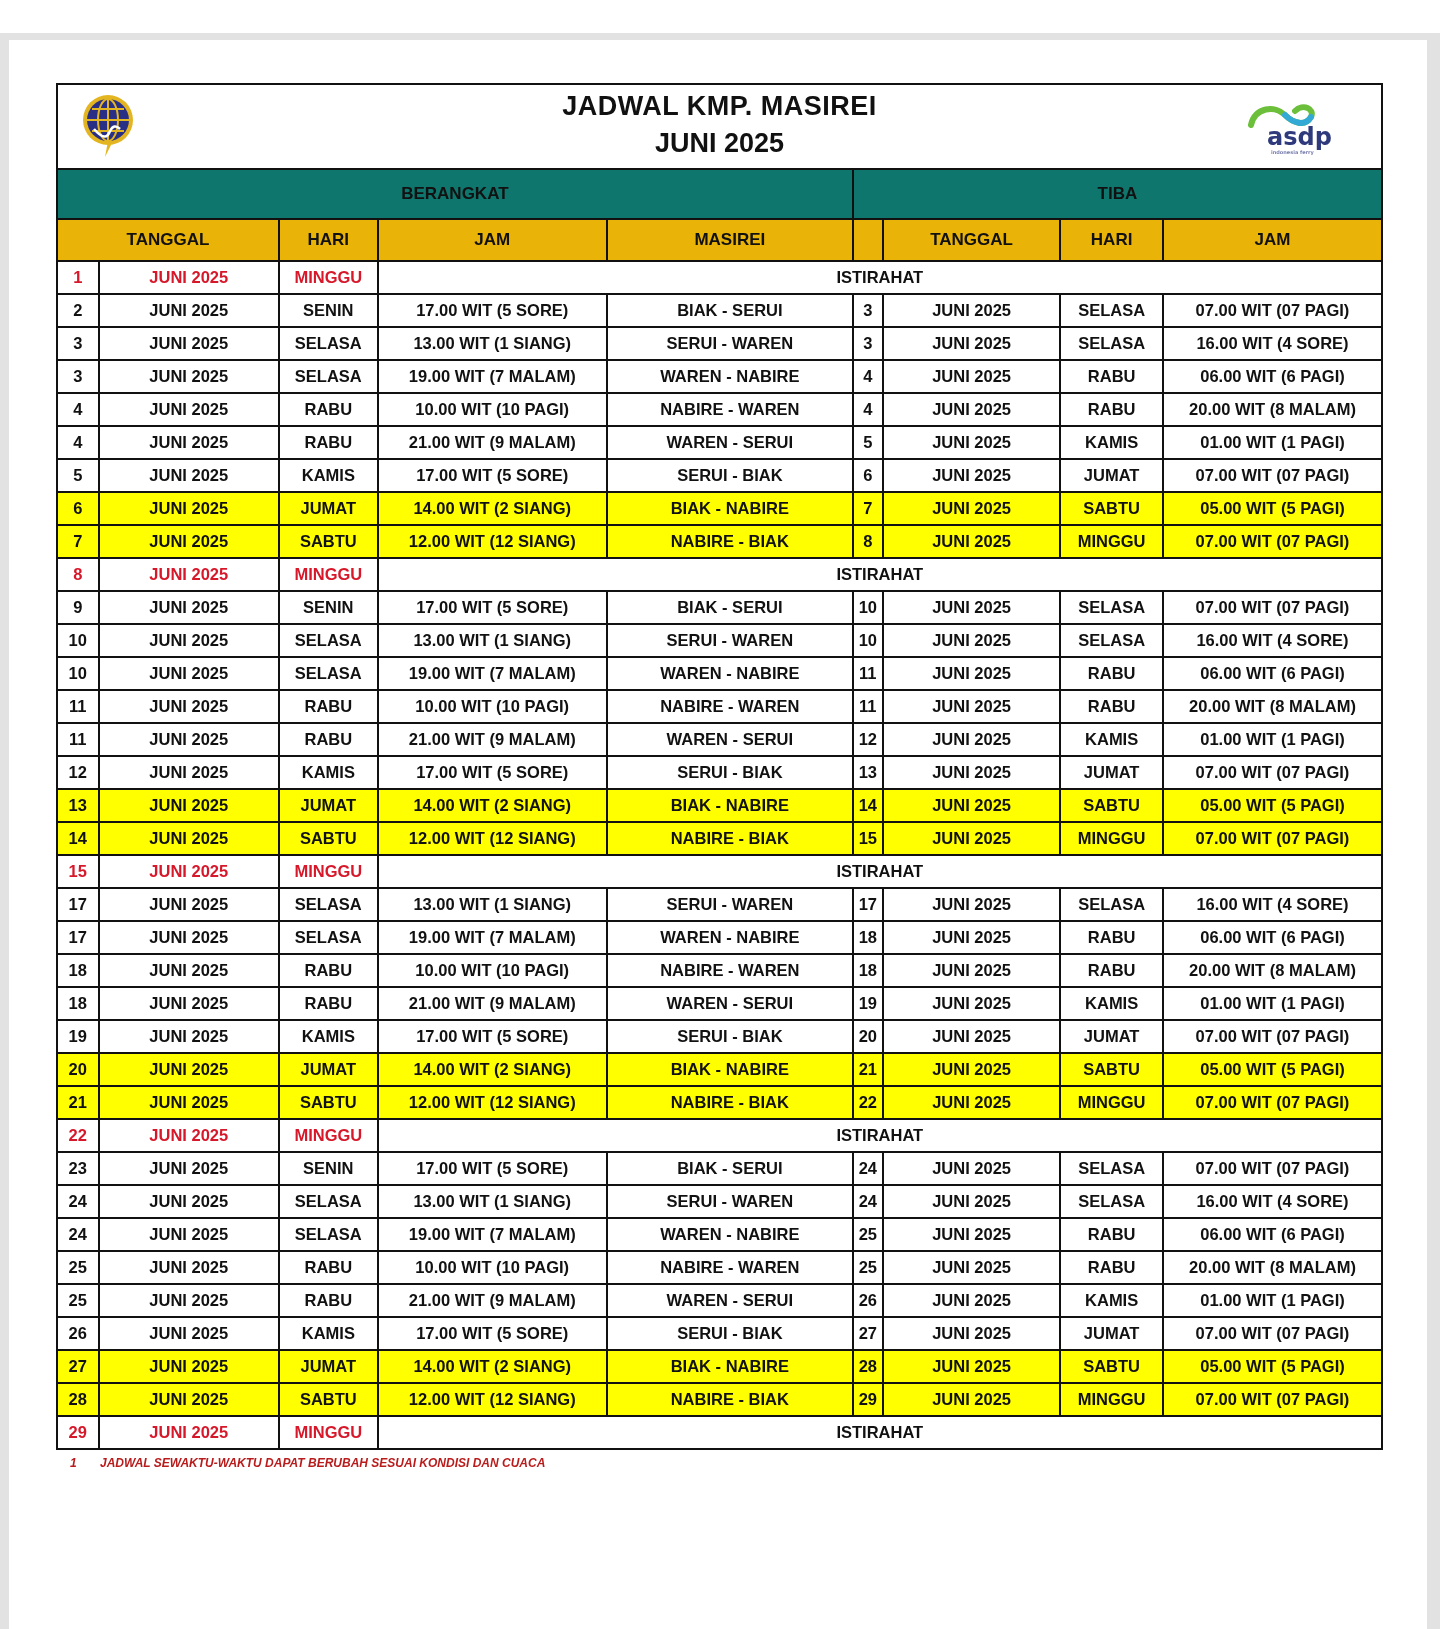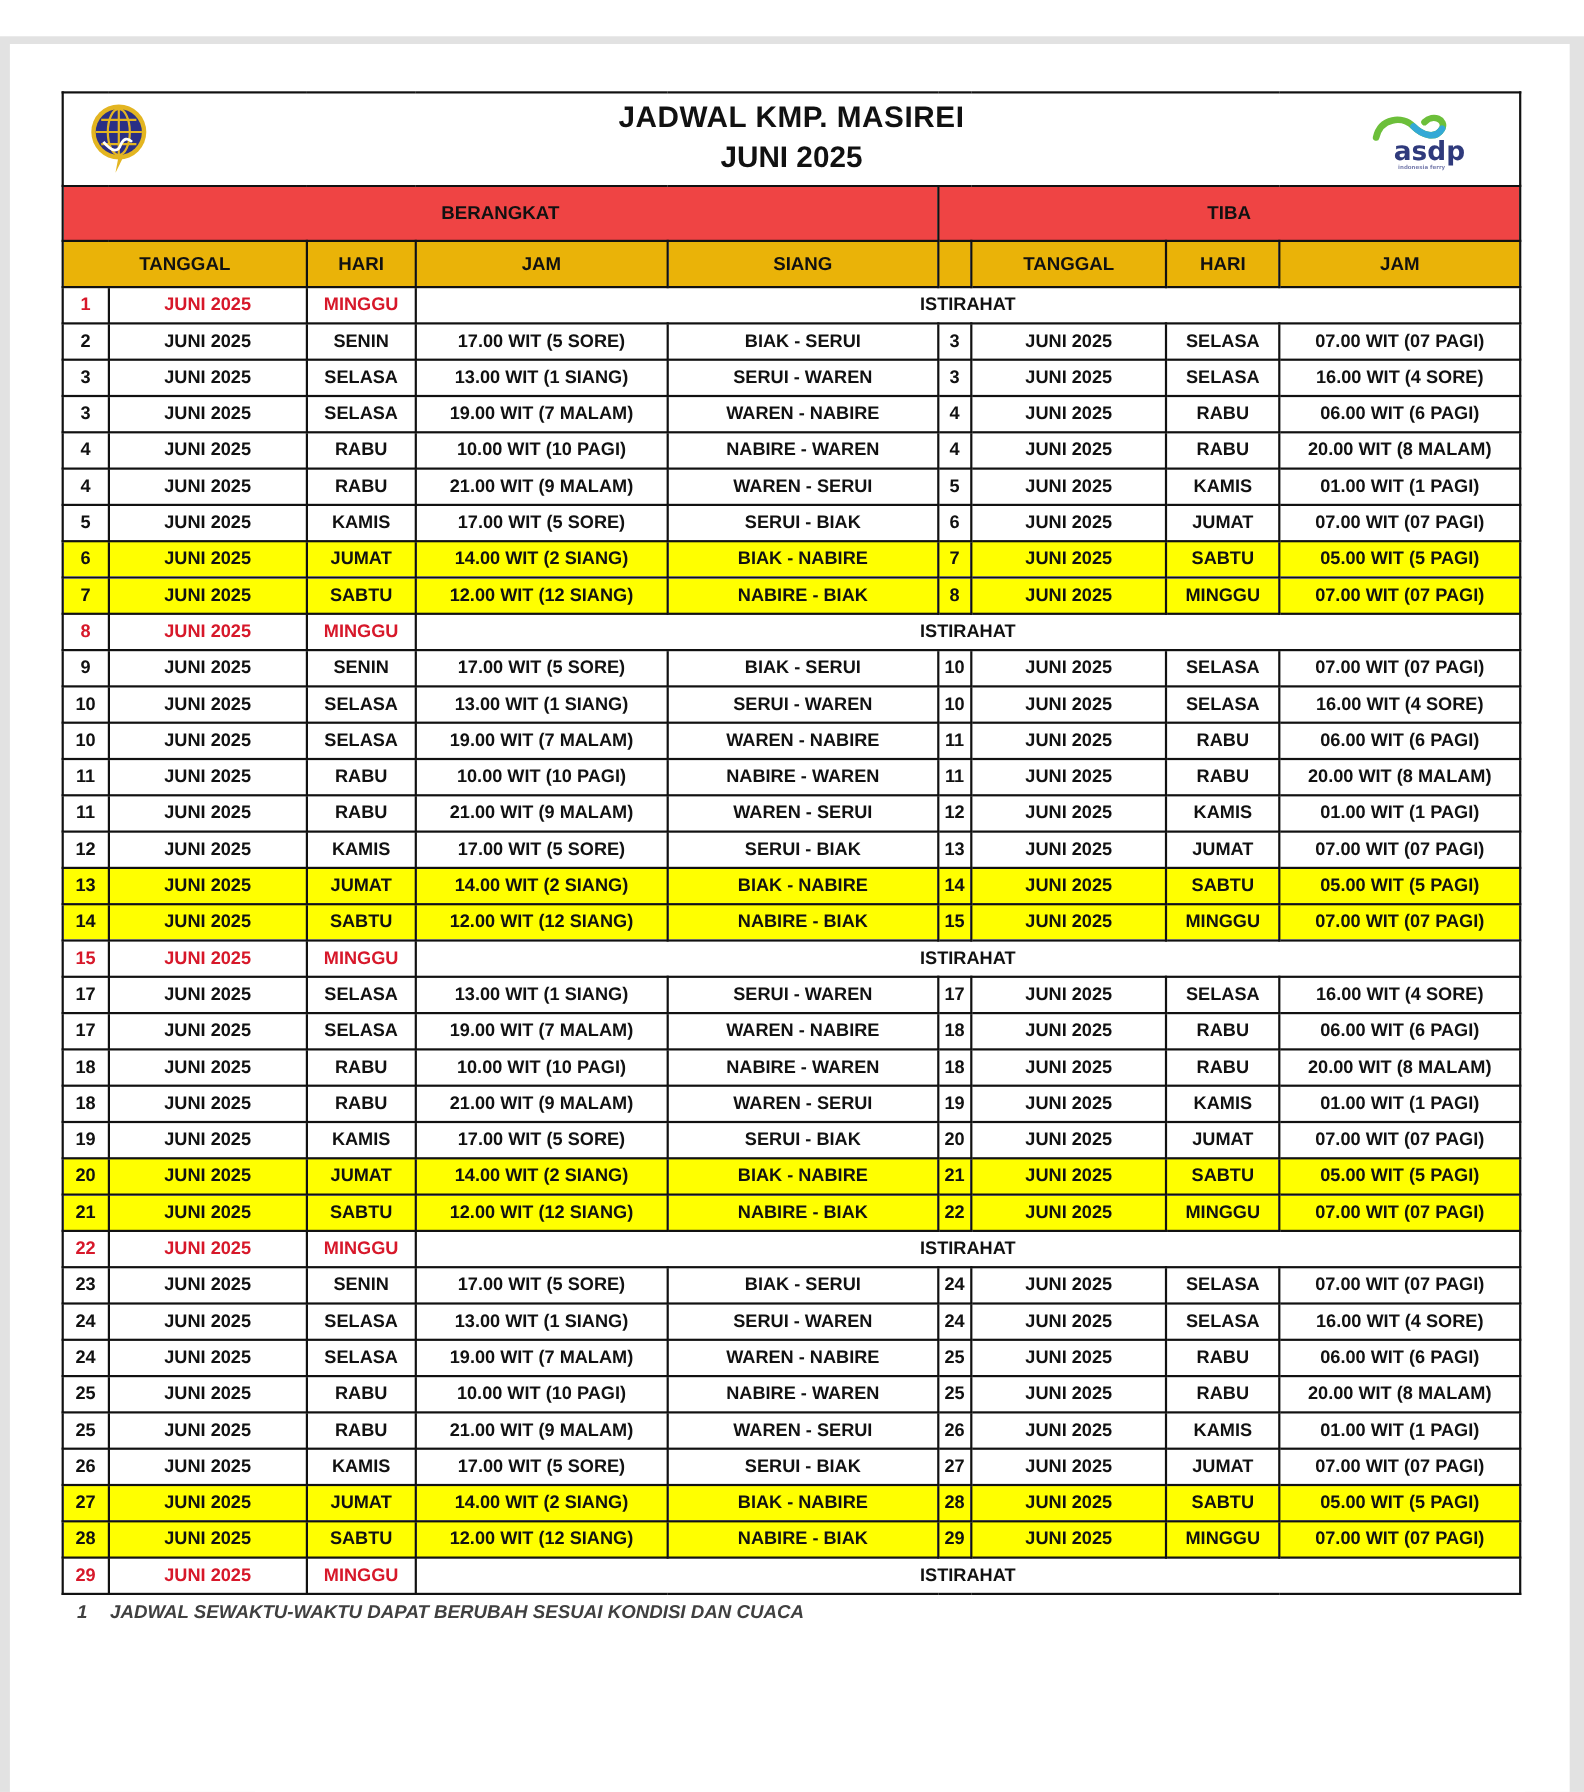--- a/index.html
+++ b/index.html
@@ -5,30 +5,30 @@
   html, body { margin:0; padding:0; background:#ffffff; }
   body { width:1440px; height:1629px; position:relative; overflow:hidden; font-family:"Liberation Sans", sans-serif; }
   .sheet-shadow { position:absolute; left:0; top:33px; width:1440px; height:1596px; background:#e2e2e2; }
   .sheet { position:absolute; left:9px; top:40px; width:1418px; height:1589px; background:#ffffff; }
   .doc { position:absolute; left:56px; top:83px; width:1327px; }
   table.sched { border-collapse:collapse; width:1327px; table-layout:fixed; }
   table.sched td, table.sched th { border:2px solid #111; text-align:center; padding:0; font-weight:bold; color:#111; font-size:17px; white-space:nowrap; overflow:hidden; }
   .title-row td { height:83px; position:relative; background:#fff; }
   .title-line1 { font-size:27px; font-family:"Liberation Sans", sans-serif; font-weight:bold; letter-spacing:0.5px; }
   .title-line2 { font-size:27px; font-weight:bold; margin-top:6px; }
-  .group-row th { background:#ef4444; height:48px; font-size:21px; }
+  .group-row th { background:#0f766e; height:48px; font-size:21px; }
   .col-row th { background:#eab308; height:40px; font-size:17px; }
   tr.data td { height:31px; font-size:16.5px; }
   tr.hl td { background:#ffff00; }
   tr.rest td.red { color:#d7182a; }
   td.istirahat { color:#d7182a; text-align:center; }
   .logo-left { position:absolute; left:22px; top:8px; width:58px; height:66px; }
   .logo-right { position:absolute; right:36px; top:12px; width:100px; height:60px; }
   .title-center { position:absolute; left:0; right:0; top:6px; }
-  .footnote { margin-top:6px; font-style:italic; font-weight:bold; font-size:17px; color:#404040; padding-left:14px; }
+  .footnote { margin-top:6px; font-style:italic; font-weight:bold; font-size:12px; color:#b91c1c; padding-left:14px; }
   .footnote span.num { display:inline-block; width:30px; }
 </style>
 </head>
 <body>
 
 <div class="sheet-shadow"></div>
 <div class="sheet"></div>
 
 <div class="doc">
   <table class="sched">
@@ -67,21 +67,21 @@
         </td>
       </tr>
       <tr class="group-row">
         <th colspan="5">BERANGKAT</th>
         <th colspan="4">TIBA</th>
       </tr>
       <tr class="col-row">
         <th colspan="2">TANGGAL</th>
         <th>HARI</th>
         <th>JAM</th>
-        <th>SIANG</th>
+        <th>MASIREI</th>
         <th></th>
         <th>TANGGAL</th>
         <th>HARI</th>
         <th>JAM</th>
       </tr>
     <tr class="data rest">
           <td class="red">1</td>
           <td class="red">JUNI 2025</td>
           <td class="red">MINGGU</td>
           <td class="istirahat" colspan="6">ISTIRAHAT</td>

